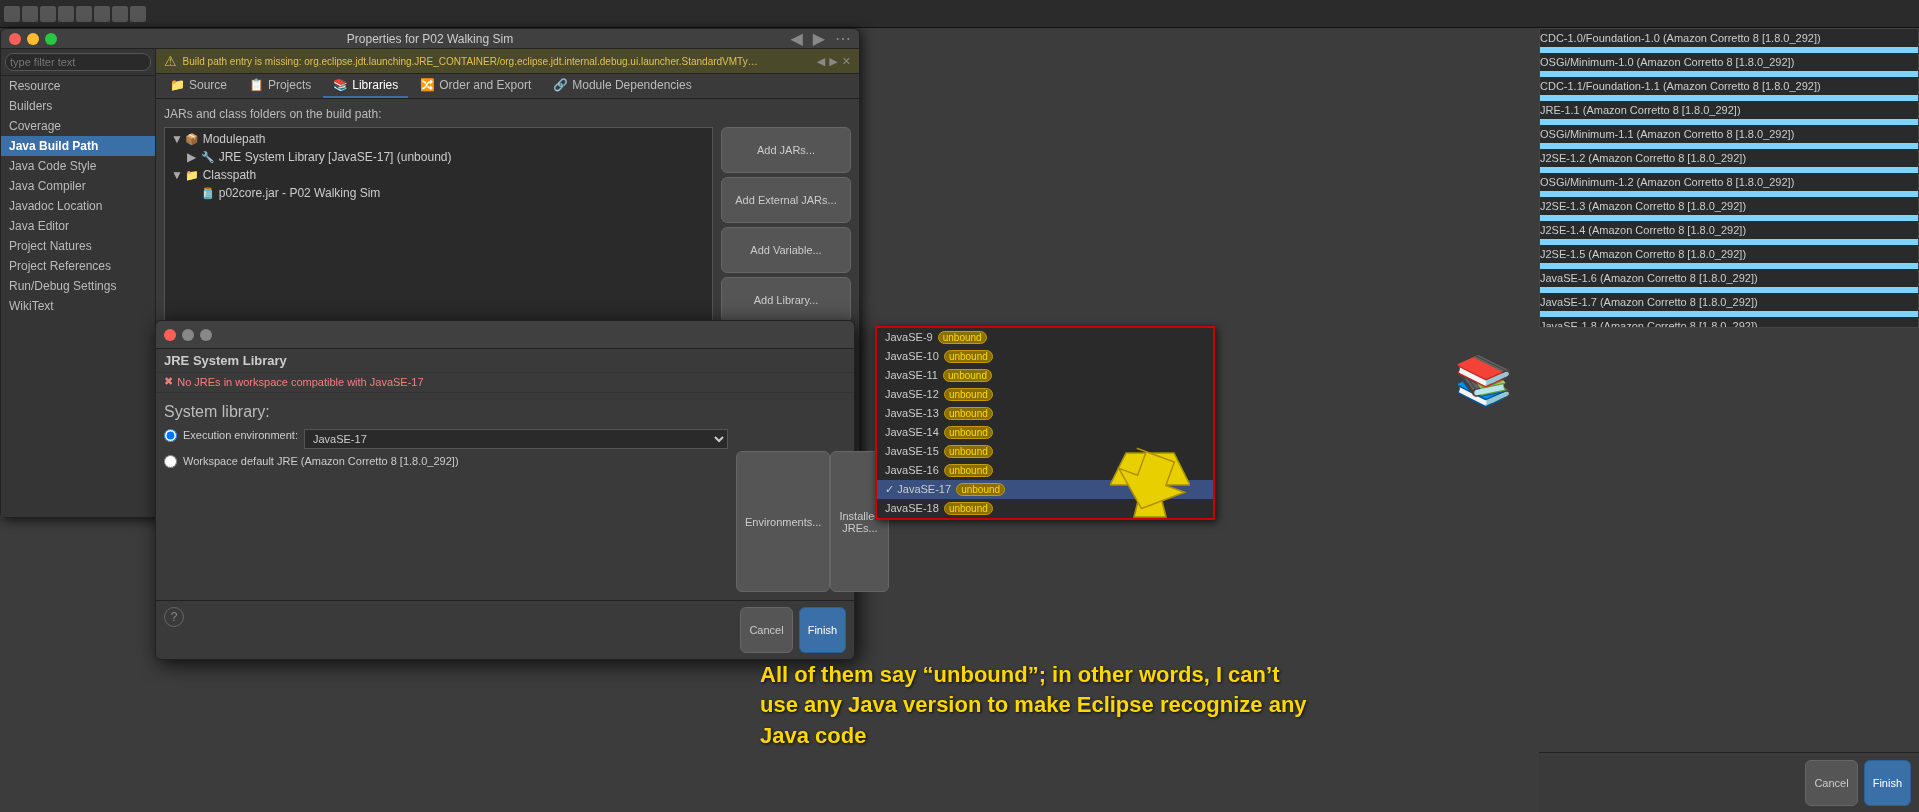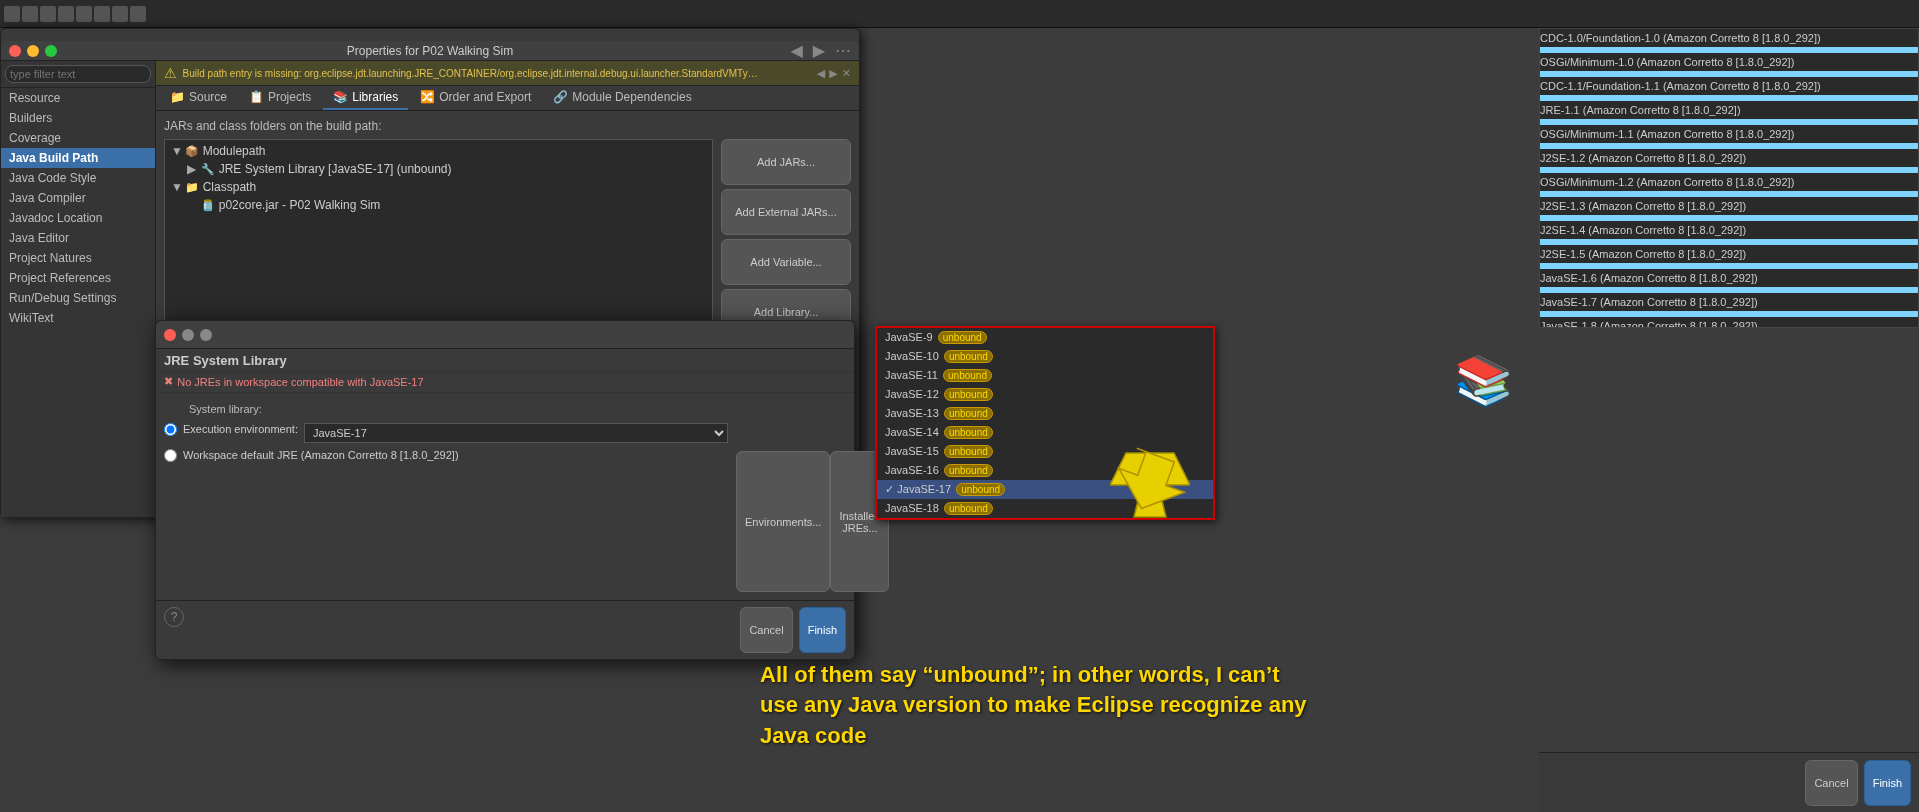--- a/index.html
+++ b/index.html
@@ -49,21 +49,20 @@
     .dialog-titlebar {
       height: 20px;
       background: #404040;
       border-radius: 6px 6px 0 0;
       display: flex;
       align-items: center;
       padding: 0 8px;
       gap: 6px;
       border-bottom: 1px solid #222;
       position: relative;
-      margin-top: 12px;
     }
     .traffic-light {
       width: 12px; height: 12px;
       border-radius: 50%;
       display: inline-block;
     }
     .tl-red { background: #ff5f57; }
     .tl-yellow { background: #febc2e; }
     .tl-green { background: #28c840; }
     .dialog-title {
@@ -298,24 +297,23 @@
     .radio-row input[type=radio] { cursor: pointer; }
     .jre-select {
       background: #2a2a2a;
       border: 1px solid #555;
       color: #ccc;
       font-size: 11px;
       padding: 2px 4px;
       flex: 1;
     }
     .system-library-label {
-      font-size: 11px;
+      font-size: 16px;
       color: #bbb;
       padding: 2px 0;
-      margin-left: 25px;
     }
     .jre-footer {
       display: flex;
       justify-content: flex-end;
       padding: 6px 8px;
       gap: 6px;
       border-top: 1px solid #222;
     }
 
     

